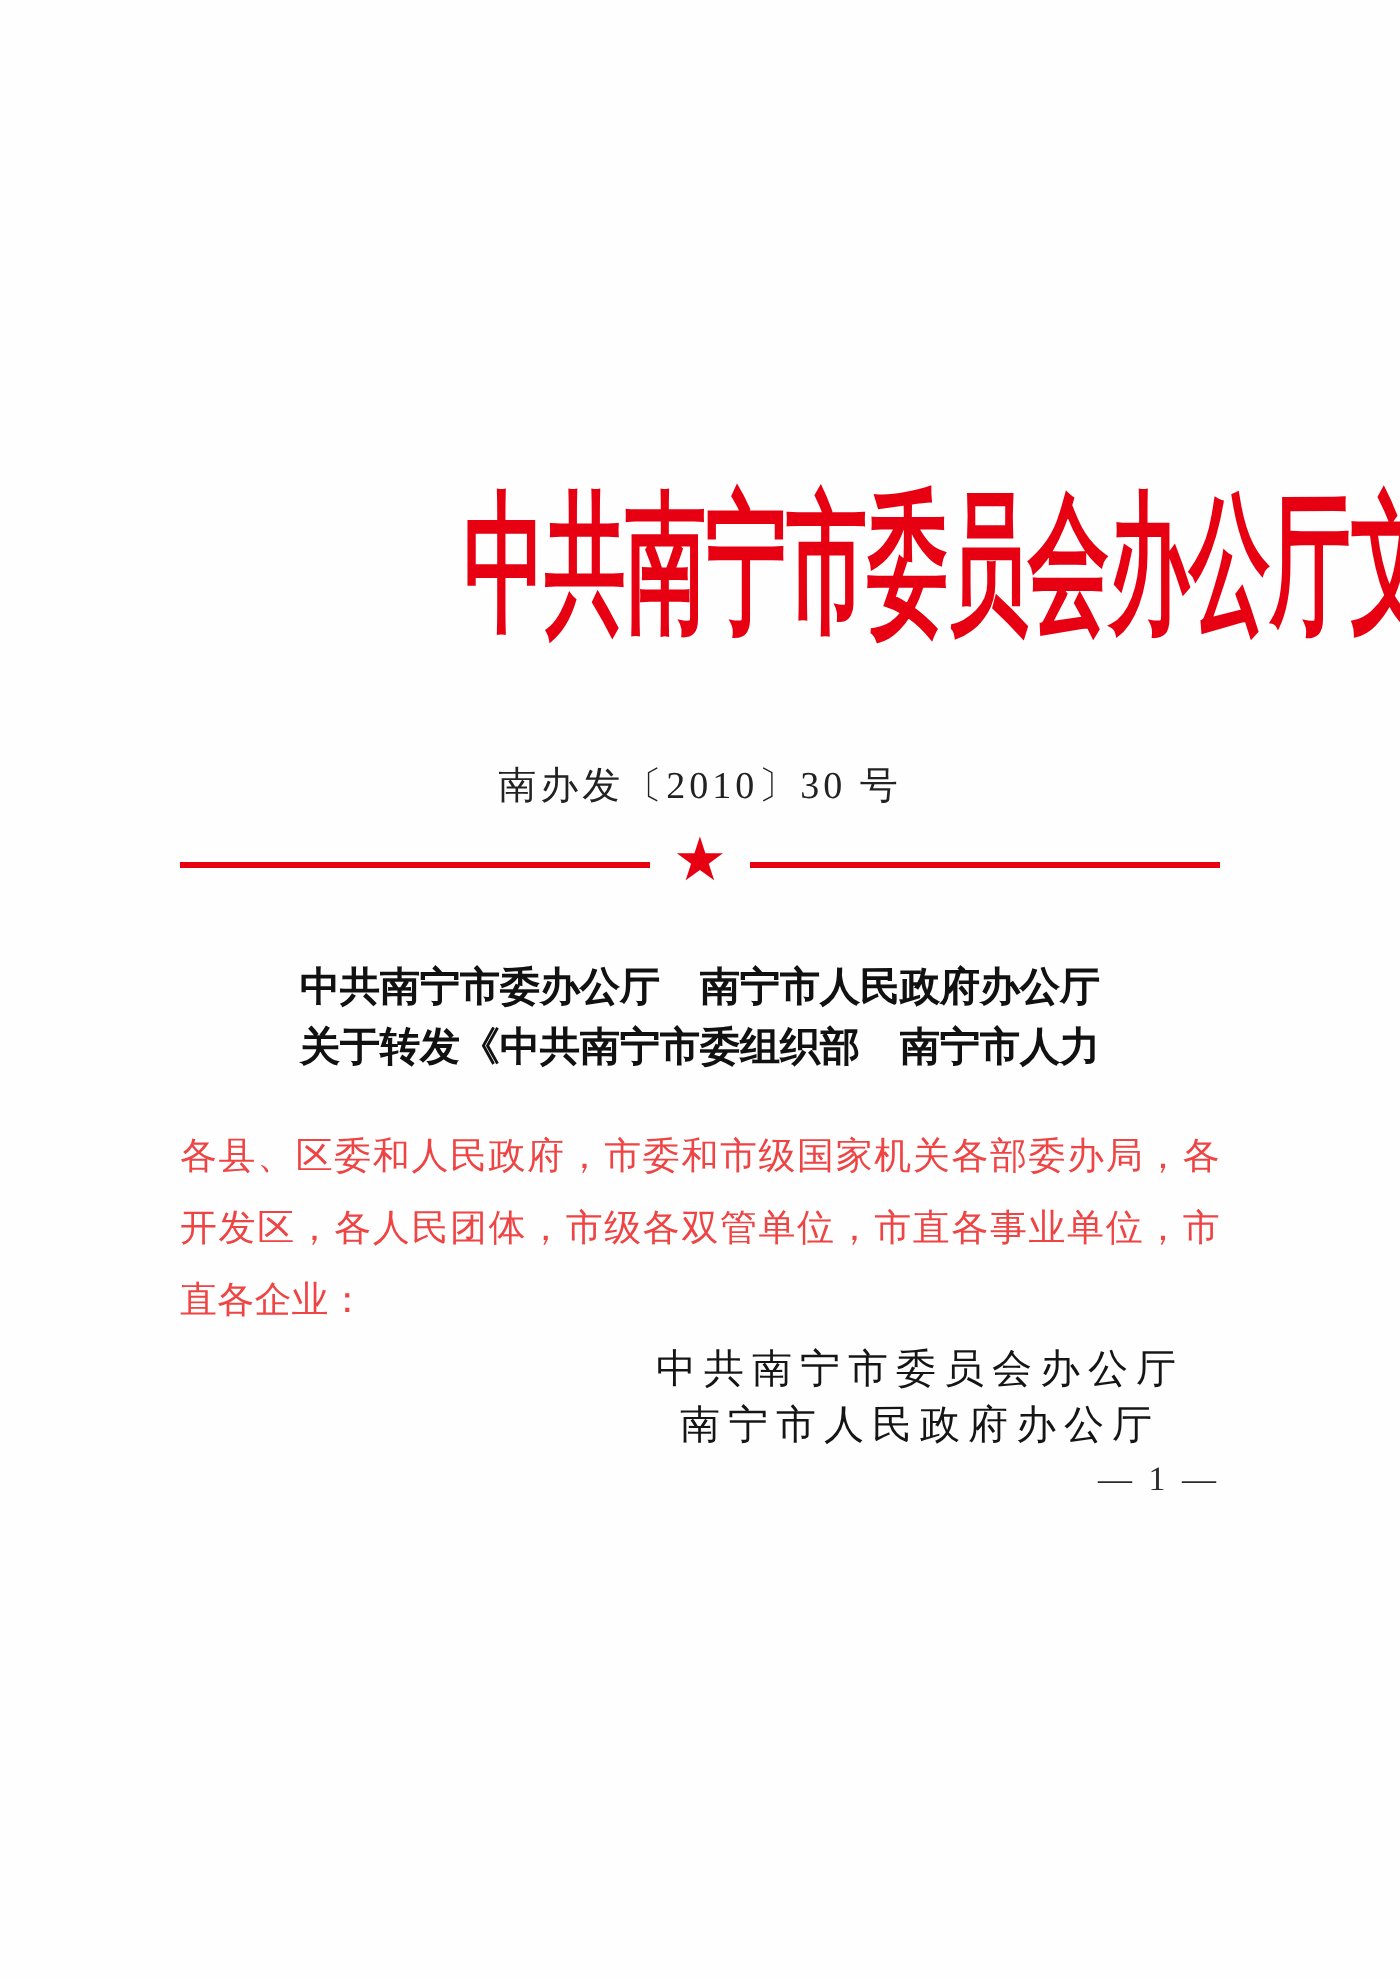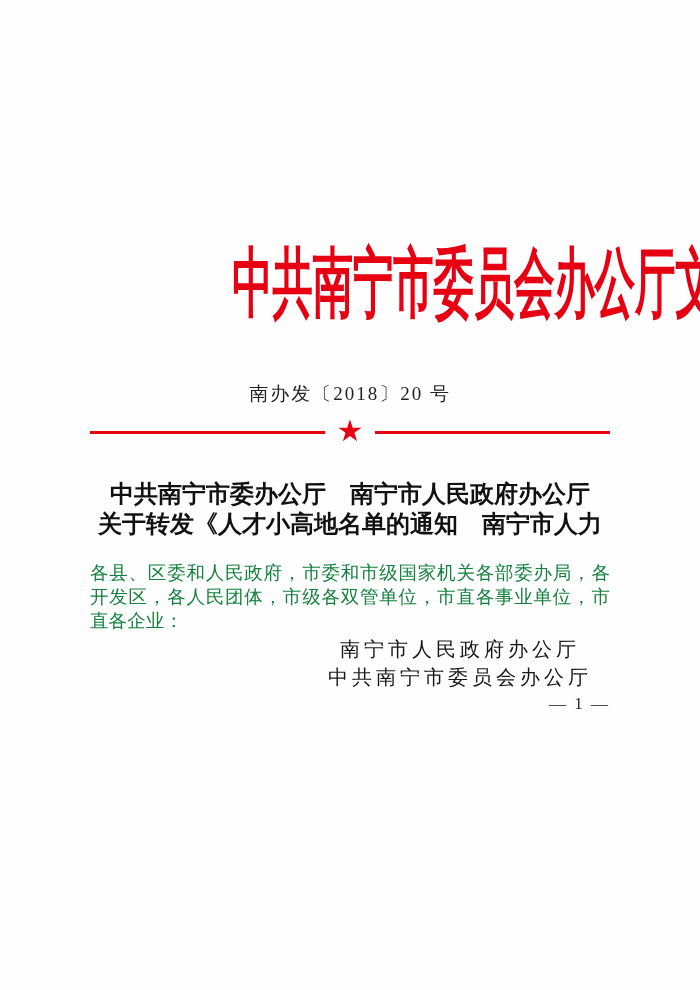--- a/index.html
+++ b/index.html
@@ -66,36 +66,36 @@
     line-height: 26px;
     margin: 0 12px;
     padding-bottom: 3px;
   }
   
   .doc-title {
     margin-top: 34px;
     text-align: center;
     font-family: "Liberation Sans", sans-serif;
     font-weight: bold;
-    font-size: 24px;
+    font-size: 20px;
     line-height: 30px;
     color: #111;
   }
   
   .body-text {
     margin-top: 22px;
     width: 520px;
     margin-left: auto;
     margin-right: auto;
     font-size: 18.5px;
-    line-height: 24px;
+    line-height: 36px;
     letter-spacing: 0.1px;
     text-align: justify;
     word-break: break-all;
-    color: #15803d;
+    color: #ef4444;
   }
   .body-text p {
     margin: 0;
   }
   .body-text p.indent {
     text-indent: 2em;
   }
   
   .signature {
     margin-top: 2px;
@@ -125,37 +125,37 @@
 </style>
 </head>
 <body>
 
 <div class="page" style="background: rgb(254, 254, 254);">
 
   <div class="org-banner">
     <span class="banner-text">中共南宁市委员会办公厅文件</span>
   </div>
 
-  <div class="doc-number">南办发〔2018〕20 号</div>
+  <div class="doc-number">南办发〔2010〕30 号</div>
 
   <div class="red-divider">
     <div class="divider-line"></div>
     <div class="star">★</div>
     <div class="divider-line"></div>
   </div>
 
   <div class="doc-title">
     <div>中共南宁市委办公厅　南宁市人民政府办公厅</div>
-    <div>关于转发《人才小高地名单的通知　南宁市人力</div>
+    <div>关于转发《中共南宁市委组织部　南宁市人力</div>
   </div>
 
   <div class="body-text">
     <p>各县、区委和人民政府，市委和市级国家机关各部委办局，各开发区，各人民团体，市级各双管单位，市直各事业单位，市直各企业：</p>
   </div>
 
   <div class="signature">
+    <div class="org-line">中共南宁市委员会办公厅</div>
     <div class="org-line">南宁市人民政府办公厅</div>
-    <div class="org-line">中共南宁市委员会办公厅</div>
   </div>
 
   <div class="page-number">— 1 —</div>
 
 </div>
 
 </body></html>

